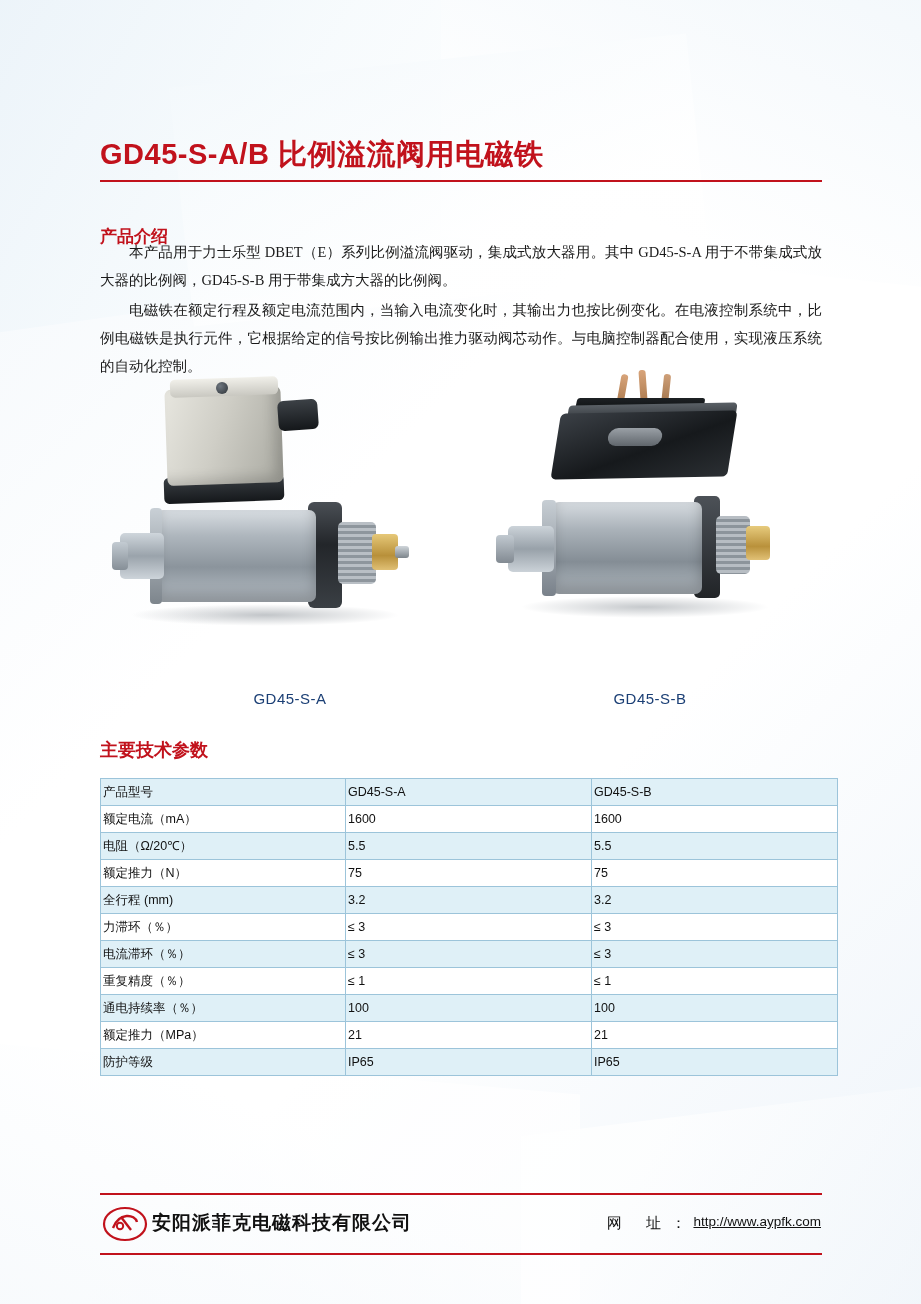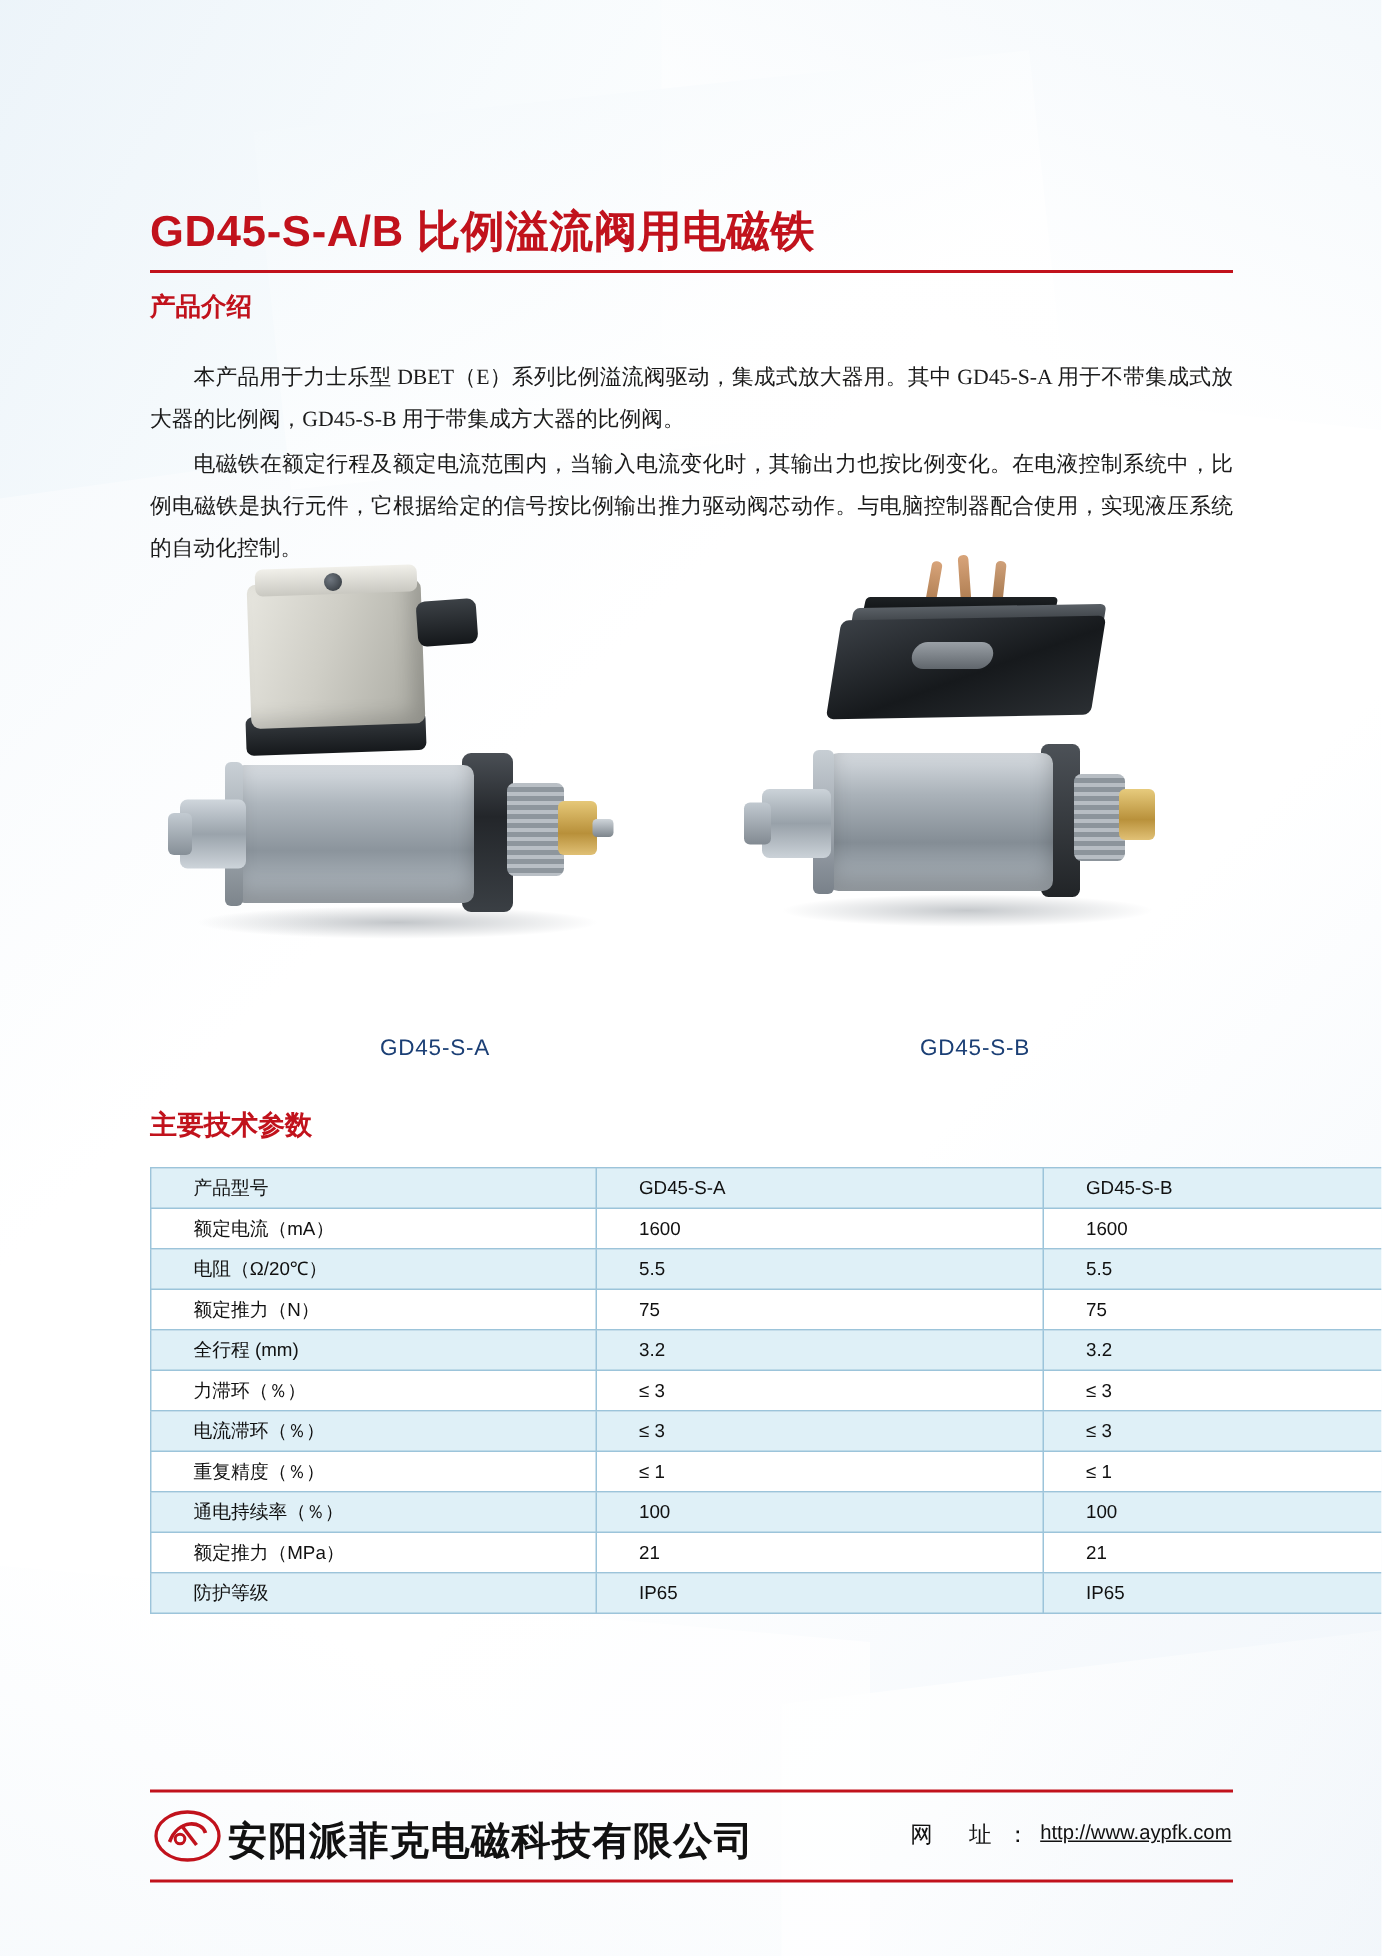--- a/index.html
+++ b/index.html
@@ -88,21 +88,21 @@
     background: #c1121c;
   }
 
   .section-heading {
     position: absolute;
     left: 100px;
     font-size: 17px;
     font-weight: bold;
     color: #c1121c;
   }
-  .sec-intro { top: 193px; }
+  .sec-intro { top: 225px; }
   .sec-specs { top: 738px; font-size: 18px; }
 
   .para {
     position: absolute;
     left: 100px;
     width: 722px;
     font-size: 14.5px;
     line-height: 28px;
     color: #1a1a1a;
     text-align: justify;
@@ -148,21 +148,21 @@
     top: 778px;
     width: 722px;
     border-collapse: collapse;
     font-size: 12.5px;
     color: #111;
     table-layout: fixed;
   }
   .spec-table td {
     border: 1px solid #9cc4da;
     height: 26px;
-    padding: 0 28px;
+    padding: 0 2px;
     vertical-align: middle;
     line-height: 14px;
   }
   .spec-table tr:nth-child(odd) td { background: #dff0f7; }
   .spec-table tr:nth-child(even) td { background: #ffffff; }
   .spec-table td.c0 { width: 240px; }
   .spec-table td.c1 { width: 241px; }
   .spec-table td.c2 { width: 241px; }
 
   
@@ -179,21 +179,21 @@
     left: 100px;
     top: 1253px;
     width: 722px;
     height: 2px;
     background: #c1121c;
   }
   .company {
     position: absolute;
     left: 152px;
     top: 1210px;
-    font-size: 26px;
+    font-size: 19px;
     font-weight: bold;
     color: #111;
     letter-spacing: 1px;
     white-space: nowrap;
   }
   .logo {
     position: absolute;
     left: 101px;
     top: 1204px;
     width: 48px;

